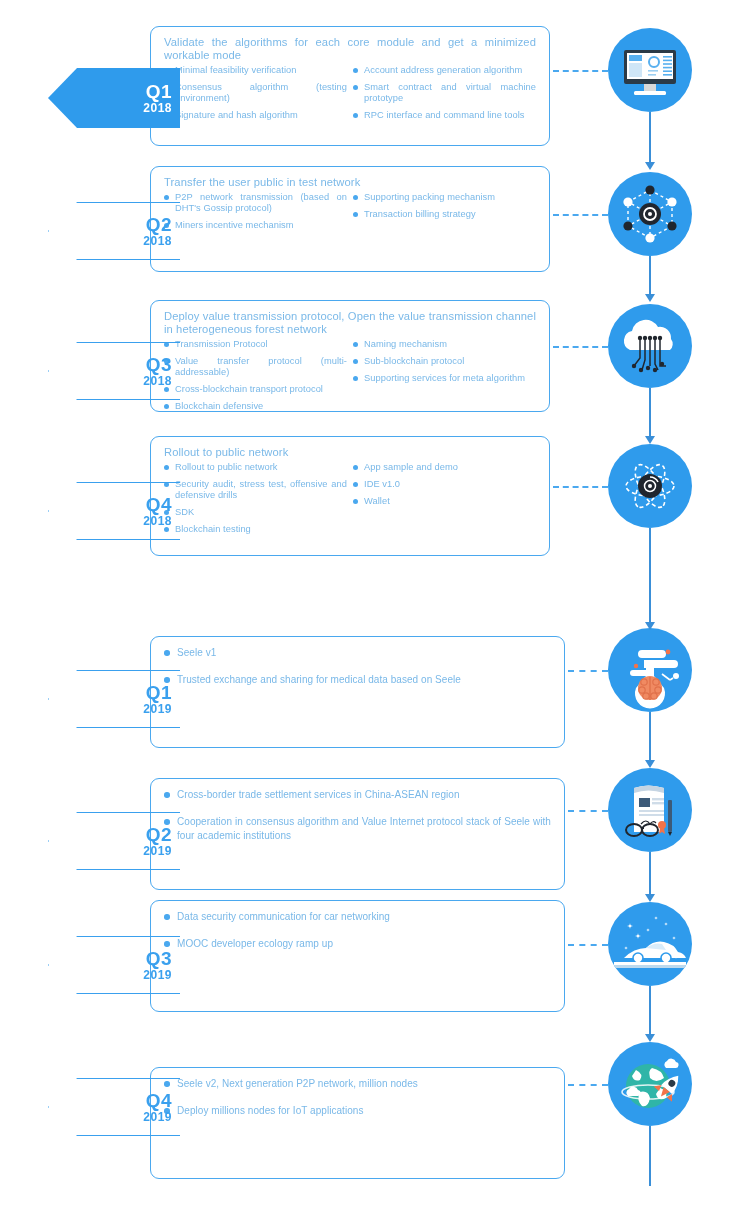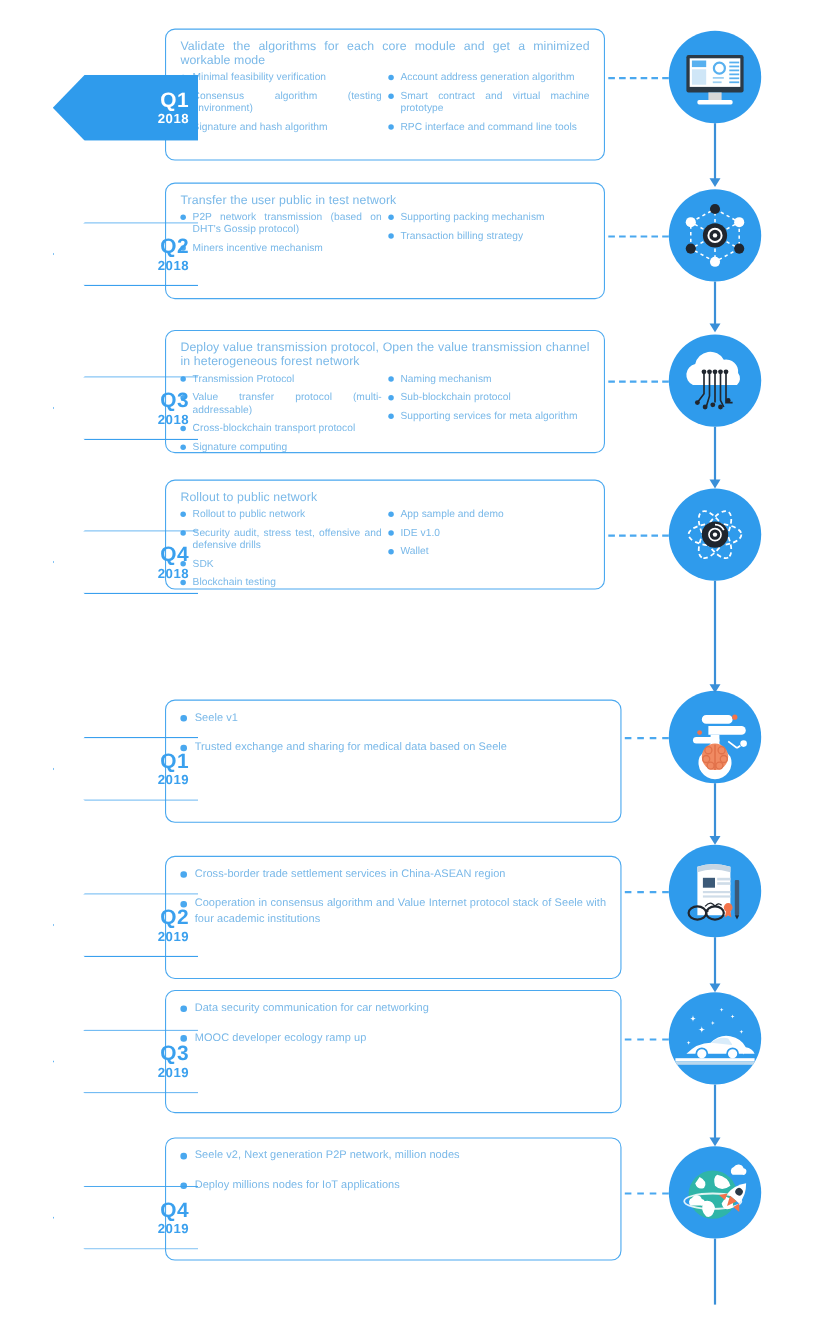--- a/index.html
+++ b/index.html
@@ -217,21 +217,21 @@
         </svg>
       </div>
     </div>
     <div class="card" style="top: 300px; height: 112px; width: 400px;">
       <div class="heading">Deploy value transmission protocol, Open the value transmission channel in heterogeneous forest network</div>
       <div class="cols">
         <div class="col">
           <div class="item"><span class="dot"></span><span>Transmission Protocol</span></div>
           <div class="item"><span class="dot"></span><span>Value transfer protocol (multi-addressable)</span></div>
           <div class="item"><span class="dot"></span><span>Cross-blockchain transport protocol</span></div>
-          <div class="item"><span class="dot"></span><span>Signature computing</span></div>
+          <div class="item"><span class="dot"></span><span>Blockchain defensive</span></div>
         </div>
         <div class="col">
           <div class="item"><span class="dot"></span><span>Naming mechanism</span></div>
           <div class="item"><span class="dot"></span><span>Sub-blockchain protocol</span></div>
           <div class="item"><span class="dot"></span><span>Supporting services for meta algorithm</span></div>
         </div>
       </div>
     </div>
     <div class="badge outline" style="top: 322px; height: 58px;">
       <div class="q">Q3</div>
@@ -255,21 +255,21 @@
           <circle cx="47" cy="34" r="2.2" fill="#20262e"></circle>
           <circle cx="52" cy="34" r="2.2" fill="#20262e"></circle>
           <circle cx="26" cy="62" r="2.2" fill="#20262e"></circle>
           <circle cx="33" cy="66" r="2.2" fill="#20262e"></circle>
           <circle cx="40" cy="64" r="2.2" fill="#20262e"></circle>
           <circle cx="47" cy="66" r="2.2" fill="#20262e"></circle>
           <circle cx="54" cy="60" r="2.2" fill="#20262e"></circle>
         </svg>
       </div>
     </div>
-    <div class="card" style="top: 436px; height: 100px; width: 400px;">
+    <div class="card" style="top: 436px; height: 120px; width: 400px;">
       <div class="heading">Rollout to public network</div>
       <div class="cols">
         <div class="col">
           <div class="item"><span class="dot"></span><span>Rollout to public network</span></div>
           <div class="item"><span class="dot"></span><span>Security audit, stress test, offensive and defensive drills</span></div>
           <div class="item"><span class="dot"></span><span>SDK</span></div>
           <div class="item"><span class="dot"></span><span>Blockchain testing</span></div>
         </div>
         <div class="col">
           <div class="item"><span class="dot"></span><span>App sample and demo</span></div>
@@ -387,21 +387,21 @@
           <path d="M40 26.2 Q40 28 41.8 28 Q40 28 40 29.8 Q40 28 38.2 28 Q40 28 40 26.2 z" fill="#ffffff"></path>
           <path d="M16 56 q10 -10 22 -10 q8 -8 18 -6 q10 2 14 10 q6 1 8 6 z" fill="#ffffff"></path>
           <path d="M38 46 q8 -6 16 -4 l4 6 z" fill="#d9ecfa"></path>
           <circle cx="30" cy="56" r="5" fill="#ffffff" stroke="#2f9bec" stroke-width="1.6"></circle>
           <circle cx="58" cy="56" r="5" fill="#ffffff" stroke="#2f9bec" stroke-width="1.6"></circle>
           <rect x="6" y="60" width="72" height="3" fill="#ffffff"></rect>
           <rect x="6" y="63" width="72" height="3" fill="#bcd9ee"></rect>
         </svg>
       </div>
     </div>
-    <div class="card wide" style="top: 1034px; height: 112px; width: 415px;">
+    <div class="card wide" style="top: 1067px; height: 112px; width: 415px;">
       <div class="col">
         <div class="item"><span class="dot"></span><span>Seele v2, Next generation P2P network, million nodes</span></div>
         <div class="item"><span class="dot"></span><span>Deploy millions nodes for IoT applications</span></div>
       </div>
     </div>
     <div class="badge outline" style="top: 1058px; height: 58px;">
       <div class="q">Q4</div>
       <div class="yr">2019</div>
     </div>
     <div class="dash" style="left: 568px; width: 40px; top: 1084px;"></div>

